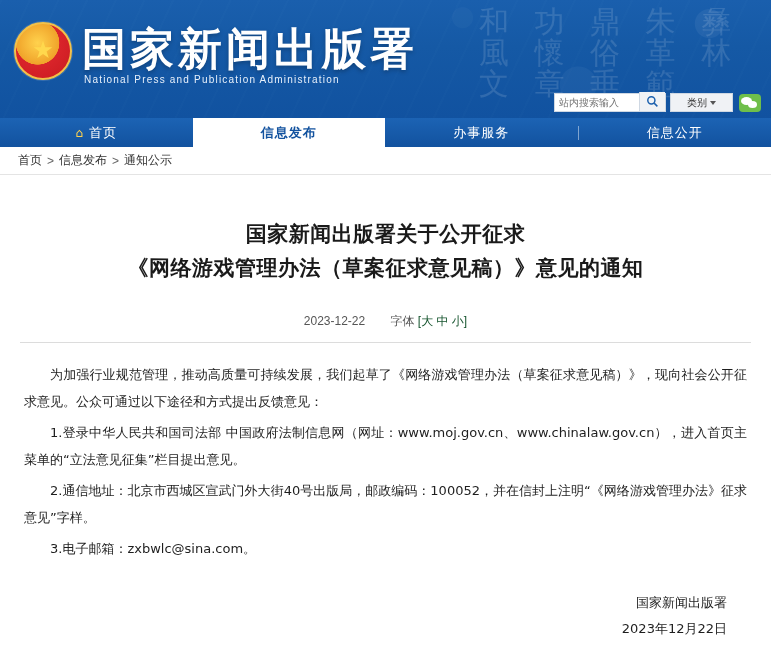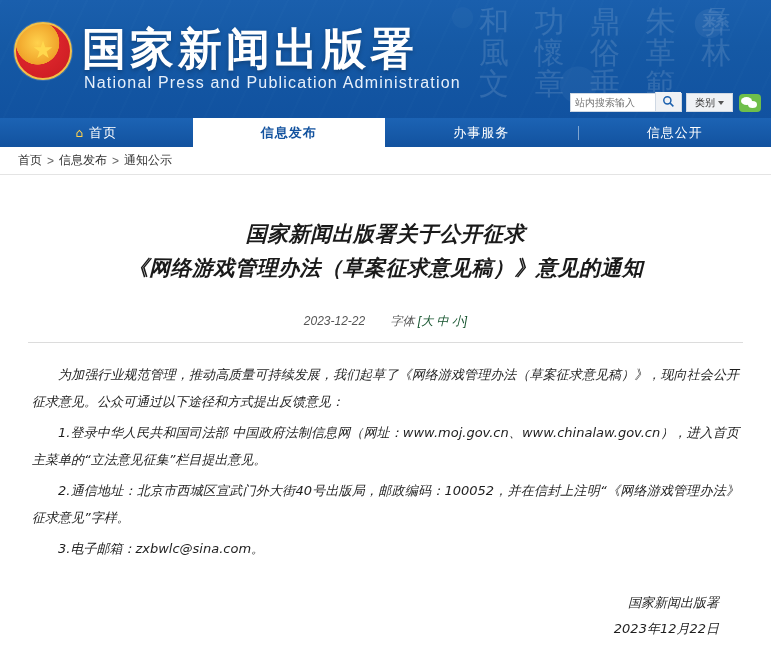--- a/index.html
+++ b/index.html
@@ -67,21 +67,21 @@
     font-size: 44px;
     font-weight: bold;
     letter-spacing: 4px;
     font-family: "DejaVu Sans", sans-serif;
     text-shadow: 0 2px 4px rgba(0,0,0,0.25);
   }
   .title-en {
     position: absolute;
     left: 84px; top: 74px;
     color: #e7f0fb;
-    font-size: 16px;
+    font-size: 10px;
     letter-spacing: 1.2px;
     font-family: "Liberation Sans", sans-serif;
   }
 
   
   .searchbar-row {
     position: absolute;
     right: 10px; bottom: 6px;
     display: flex;
     align-items: center;
@@ -115,21 +115,21 @@
   .search-btn svg { display:block; }
   .cat-select {
     height: 19px;
     margin-left: 4px;
     background: #f0f2f5;
     border: 1px solid #cfd8e3;
     font-size: 10px;
     color: #333;
     display: flex;
     align-items: center;
-    padding: 0 8px;
+    padding: 0 16px;
     gap: 3px;
     cursor: pointer;
   }
   .caret { width:0;height:0;border-left:3px solid transparent;border-right:3px solid transparent;border-top:4px solid #555; }
   .wechat-icon {
     margin-left: 6px;
     width: 22px; height: 18px;
     border-radius: 4px;
     background: #6fbf4a;
     position: relative;
@@ -188,22 +188,21 @@
     font-size: 12px;
     color: #333;
     border-bottom: 1px solid #e4e4e4;
   }
   .breadcrumb a { color: #333; text-decoration: none; cursor: pointer; }
   .breadcrumb .sep { margin: 0 5px; color: #666; }
 
   
   .article {
     width: 771px;
-    padding: 0 28px;
-    font-style: italic;
+    padding: 0 20px;
   }
   .doc-title {
     margin-top: 42px;
     text-align: center;
     font-family: "DejaVu Sans", sans-serif;
     font-size: 21px;
     font-weight: bold;
     color: #1a1a1a;
     line-height: 34px;
     letter-spacing: 0.5px;

